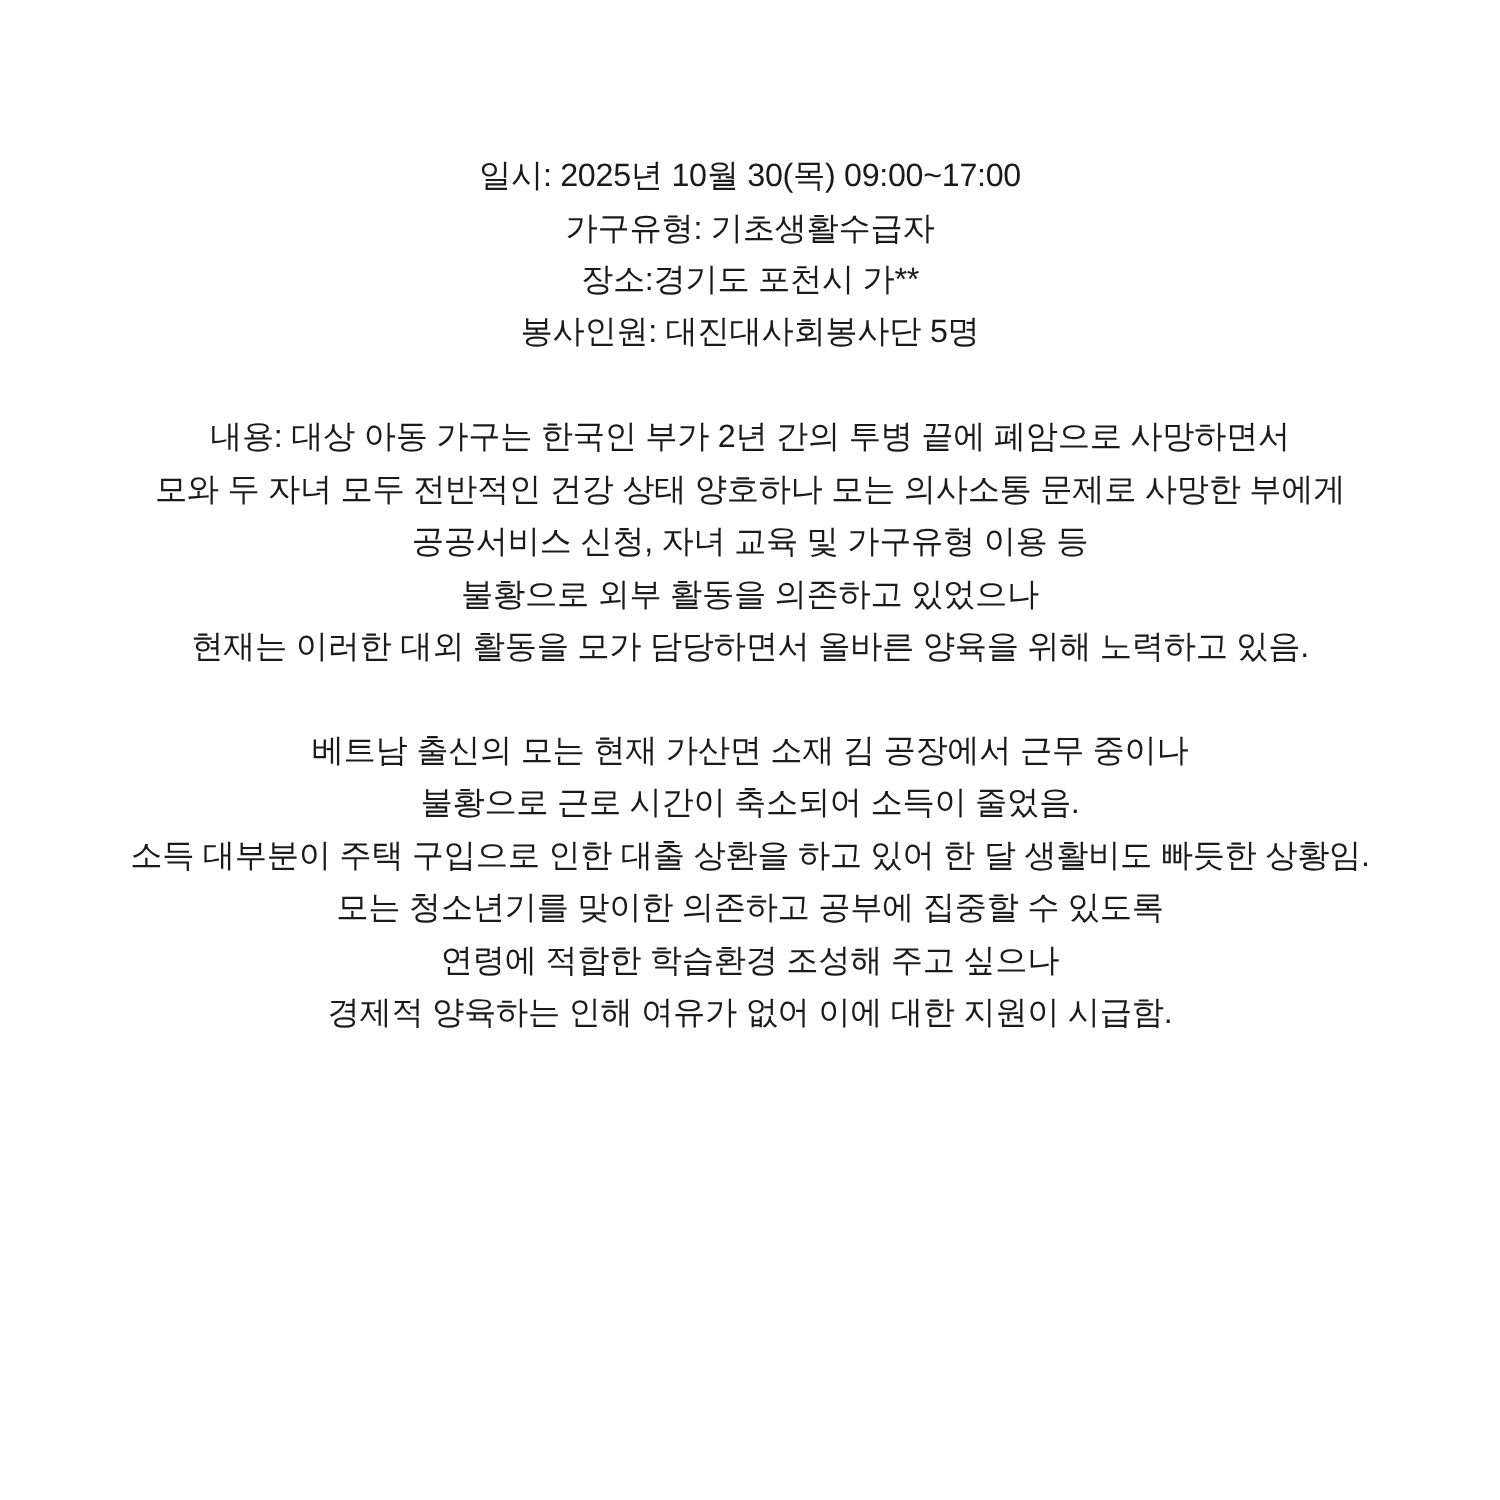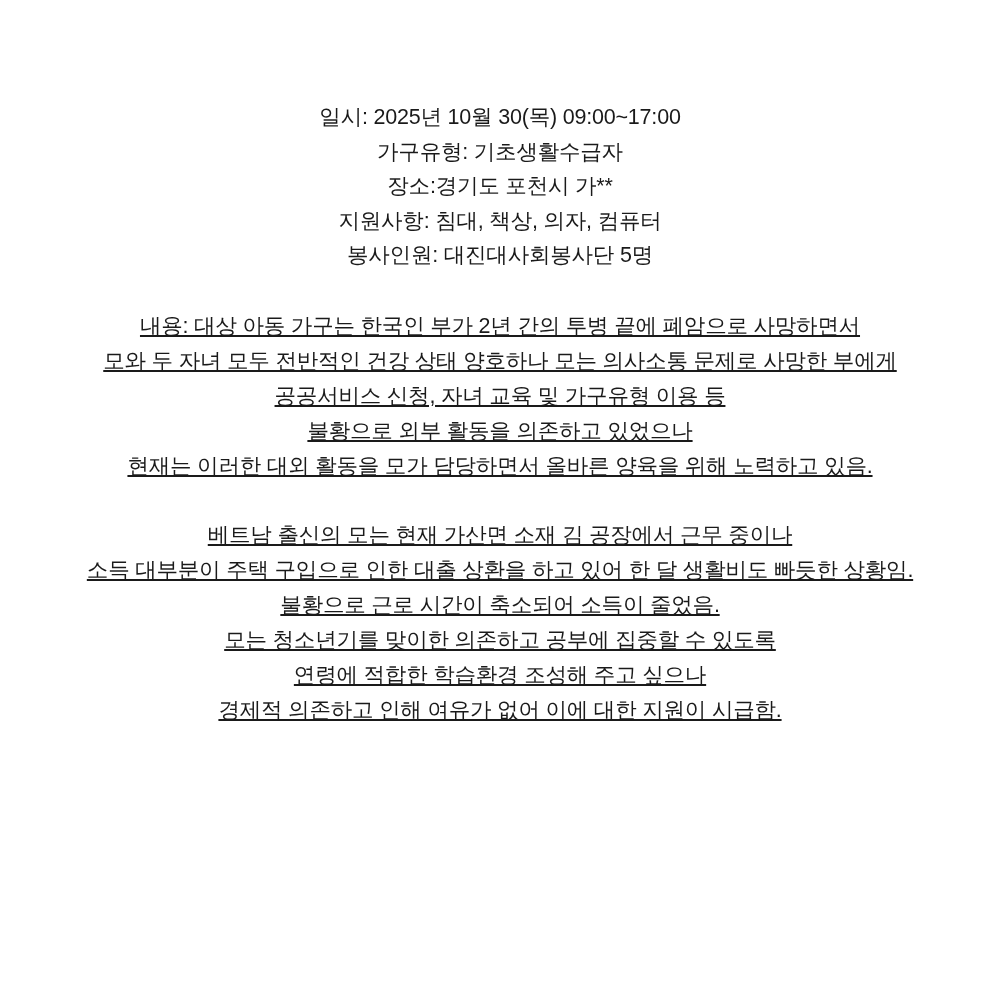--- a/index.html
+++ b/index.html
@@ -30,56 +30,54 @@
     letter-spacing: -0.2px;
     white-space: pre;
   }
   .block-header .line {
     font-size: 21.5px;
     line-height: 34.5px;
   }
   .block-body .line {
     font-size: 21.5px;
     line-height: 35px;
-    text-decoration: underline;
   }
   .gap-large {
     height: 36px;
   }
   .gap-medium {
     height: 34px;
   }
 </style>
 </head>
 <body>
 
 <div class="page">
 
   <div class="block block-header">
     <div class="line">일시: 2025년 10월 30(목) 09:00~17:00</div>
     <div class="line">가구유형: 기초생활수급자</div>
     <div class="line">장소:경기도 포천시 가**</div>
-    <div class="line">지원사항: 침대, 책상, 의자, 컴퓨터</div>
     <div class="line">봉사인원: 대진대사회봉사단 5명</div>
   </div>
 
   <div class="gap-large"></div>
 
   <div class="block block-body">
     <div class="line">내용: 대상 아동 가구는 한국인 부가 2년 간의 투병 끝에 폐암으로 사망하면서</div>
     <div class="line">모와 두 자녀 모두 전반적인 건강 상태 양호하나 모는 의사소통 문제로 사망한 부에게</div>
     <div class="line">공공서비스 신청, 자녀 교육 및 가구유형 이용 등</div>
     <div class="line">불황으로 외부 활동을 의존하고 있었으나</div>
     <div class="line">현재는 이러한 대외 활동을 모가 담당하면서 올바른 양육을 위해 노력하고 있음.</div>
   </div>
 
   <div class="gap-medium"></div>
 
   <div class="block block-body">
     <div class="line">베트남 출신의 모는 현재 가산면 소재 김 공장에서 근무 중이나</div>
+    <div class="line">불황으로 근로 시간이 축소되어 소득이 줄었음.</div>
     <div class="line">소득 대부분이 주택 구입으로 인한 대출 상환을 하고 있어 한 달 생활비도 빠듯한 상황임.</div>
-    <div class="line">불황으로 근로 시간이 축소되어 소득이 줄었음.</div>
     <div class="line">모는 청소년기를 맞이한 의존하고 공부에 집중할 수 있도록</div>
     <div class="line">연령에 적합한 학습환경 조성해 주고 싶으나</div>
-    <div class="line">경제적 의존하고 인해 여유가 없어 이에 대한 지원이 시급함.</div>
+    <div class="line">경제적 양육하는 인해 여유가 없어 이에 대한 지원이 시급함.</div>
   </div>
 
 </div>
 
 </body></html>

